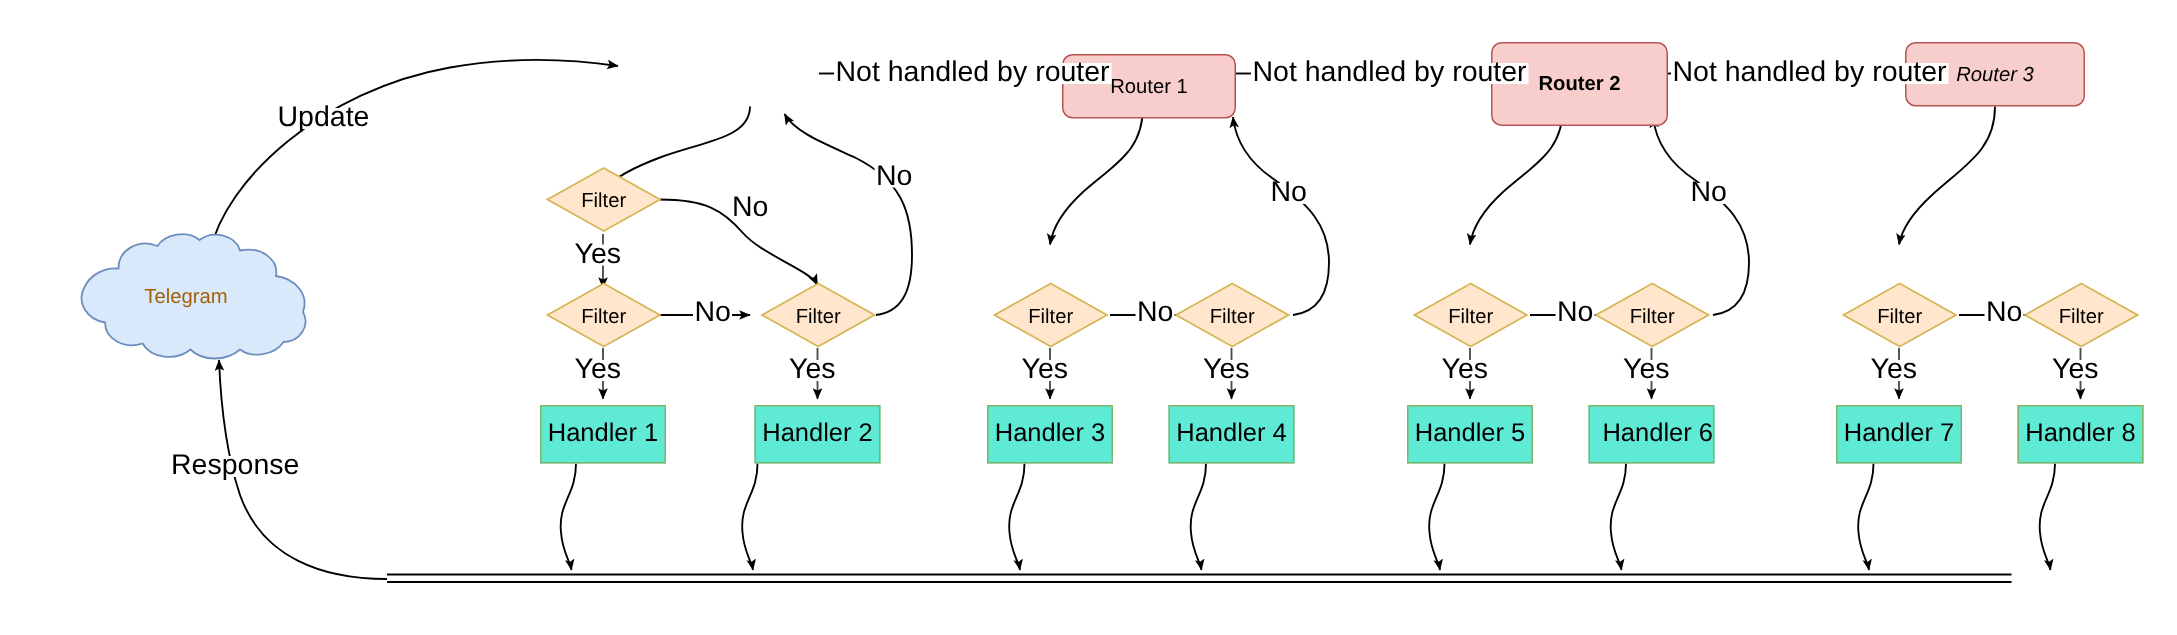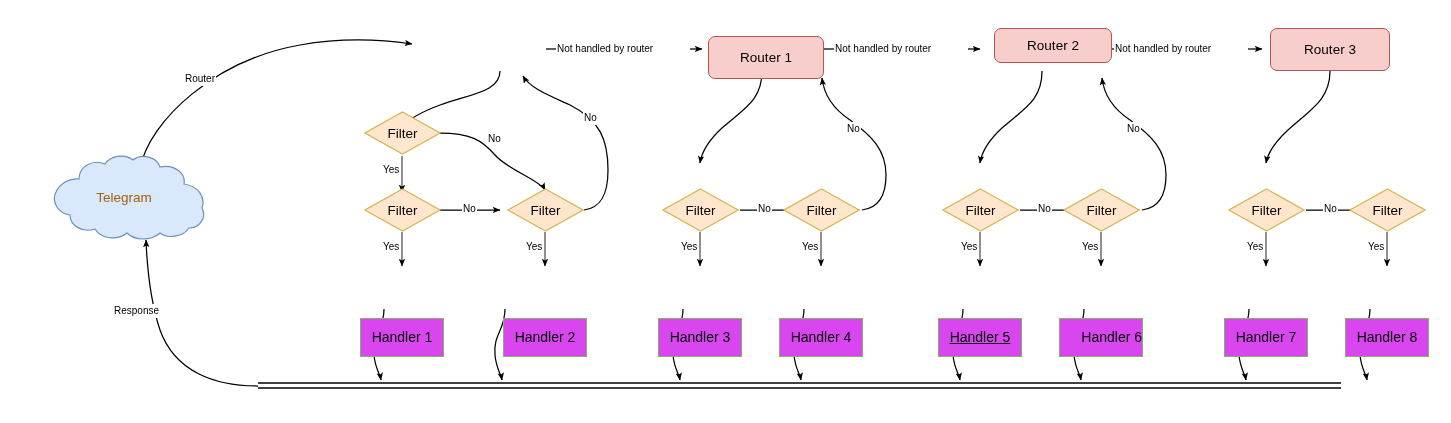--- a/index.html
+++ b/index.html
@@ -6,32 +6,32 @@
   html,body{margin:0;padding:0;background:#ffffff;}
   body{font-family:"Liberation Sans","DejaVu Sans",sans-serif;}
   #stage{position:relative;width:1451px;height:423px;background:#ffffff;overflow:hidden;}
   svg#wires{position:absolute;left:0;top:0;width:1451px;height:423px;}
 
   .node{position:absolute;box-sizing:border-box;display:flex;align-items:center;
         justify-content:center;text-align:center;color:#000000;line-height:1.18;}
 
   .router{background:#f8cecc;border:1px solid #b85450;border-radius:7px;
           font-size:13.5px;}
-  .handler{background:#d946ef;border:1px solid #82b366;font-size:14px;margin-top:48px;}
+  .handler{background:#5eead4;border:1px solid #82b366;font-size:17px;}
 
   .diamond{position:absolute;}
   .diamond .dshape{position:absolute;left:0;top:0;width:100%;height:100%;}
   .diamond .dlabel{position:absolute;left:0;top:0;width:100%;height:100%;
        display:flex;align-items:center;justify-content:center;font-size:13.5px;color:#000;}
 
   .cloudwrap{position:absolute;}
   .cloudwrap .clabel{position:absolute;left:0;top:0;width:100%;height:100%;
        display:flex;align-items:center;justify-content:center;font-size:13.5px;color:#a16207;}
 
-  .edgelabel{position:absolute;font-size:10px;color:#000000;white-space:nowrap;
+  .edgelabel{position:absolute;font-size:19px;color:#000000;white-space:nowrap;
        background:#ffffff;padding:0 1px;line-height:14px;}
 </style>
 </head>
 <body>
 
 <div id="stage">
 
   <svg id="wires" viewBox="0 0 1451 423">
     <defs>
       <marker id="arrow" markerWidth="9" markerHeight="9" refX="7.2" refY="3.2" orient="auto" markerUnits="userSpaceOnUse">
@@ -107,33 +107,33 @@
                C45,78 32,71 32,60 C20,58 13,47 18,37 C22,28 32,23 41,24 Z" fill="#dae8fc" stroke="#6c8ebf" stroke-width="1.2"></path>
     </svg>
     <div class="clabel">Telegram</div>
   </div>
 
 
   <div class="node router" style="left:708px;top:36px;width:116px;height:43px;">
     <span>Router 1</span>
   </div>
 
-  <div class="node router" style="left:994px;top:28px;width:118px;height:35px;">
+  <div class="node router" style="left:994px;top:28px;width:118px;height:56px;font-weight:bold;">
     <span>Router 2</span>
   </div>
 
-  <div class="node router" style="left:1270px;top:28px;width:120px;height:43px;">
+  <div class="node router" style="left:1270px;top:28px;width:120px;height:43px;font-style:italic;">
     <span>Router 3</span>
   </div>
 
   <div class="edgelabel" style="left:556px;top:42px;">Not handled by router</div>
   <div class="edgelabel" style="left:834px;top:42px;">Not handled by router</div>
   <div class="edgelabel" style="left:1114px;top:42px;">Not handled by router</div>
 
-  <div class="edgelabel" style="left:184px;top:72px;">Router</div>
+  <div class="edgelabel" style="left:184px;top:72px;">Update</div>
   <div class="edgelabel" style="left:113px;top:304px;">Response</div>
 
   <div class="diamond" style="left:364px;top:111px;width:77px;height:44px;">
     <svg class="dshape" viewBox="0 0 77 44">
       <path d="M38.5,1 L76,22 L38.5,43 L1,22 Z" fill="#ffe6cc" stroke="#d6b656" stroke-width="1.2"></path>
     </svg>
     <div class="dlabel">Filter</div>
   </div>
 
   <div class="diamond" style="left:364px;top:188px;width:77px;height:44px;">
@@ -222,21 +222,21 @@
   </div>
   <div class="node handler" style="left:503px;top:270px;width:84px;height:39px;justify-content:center;">
     <span>Handler 2</span>
   </div>
   <div class="node handler" style="left:658px;top:270px;width:84px;height:39px;">
     <span>Handler 3</span>
   </div>
   <div class="node handler" style="left:779px;top:270px;width:84px;height:39px;">
     <span>Handler 4</span>
   </div>
-  <div class="node handler" style="left:938px;top:270px;width:84px;height:39px;text-decoration:underline;">
+  <div class="node handler" style="left:938px;top:270px;width:84px;height:39px;">
     <span>Handler 5</span>
   </div>
   <div class="node handler" style="left:1059px;top:270px;width:84px;height:39px;justify-content:flex-end;">
     <span>Handler 6</span>
   </div>
   <div class="node handler" style="left:1224px;top:270px;width:84px;height:39px;">
     <span>Handler 7</span>
   </div>
   <div class="node handler" style="left:1345px;top:270px;width:84px;height:39px;">
     <span>Handler 8</span>

